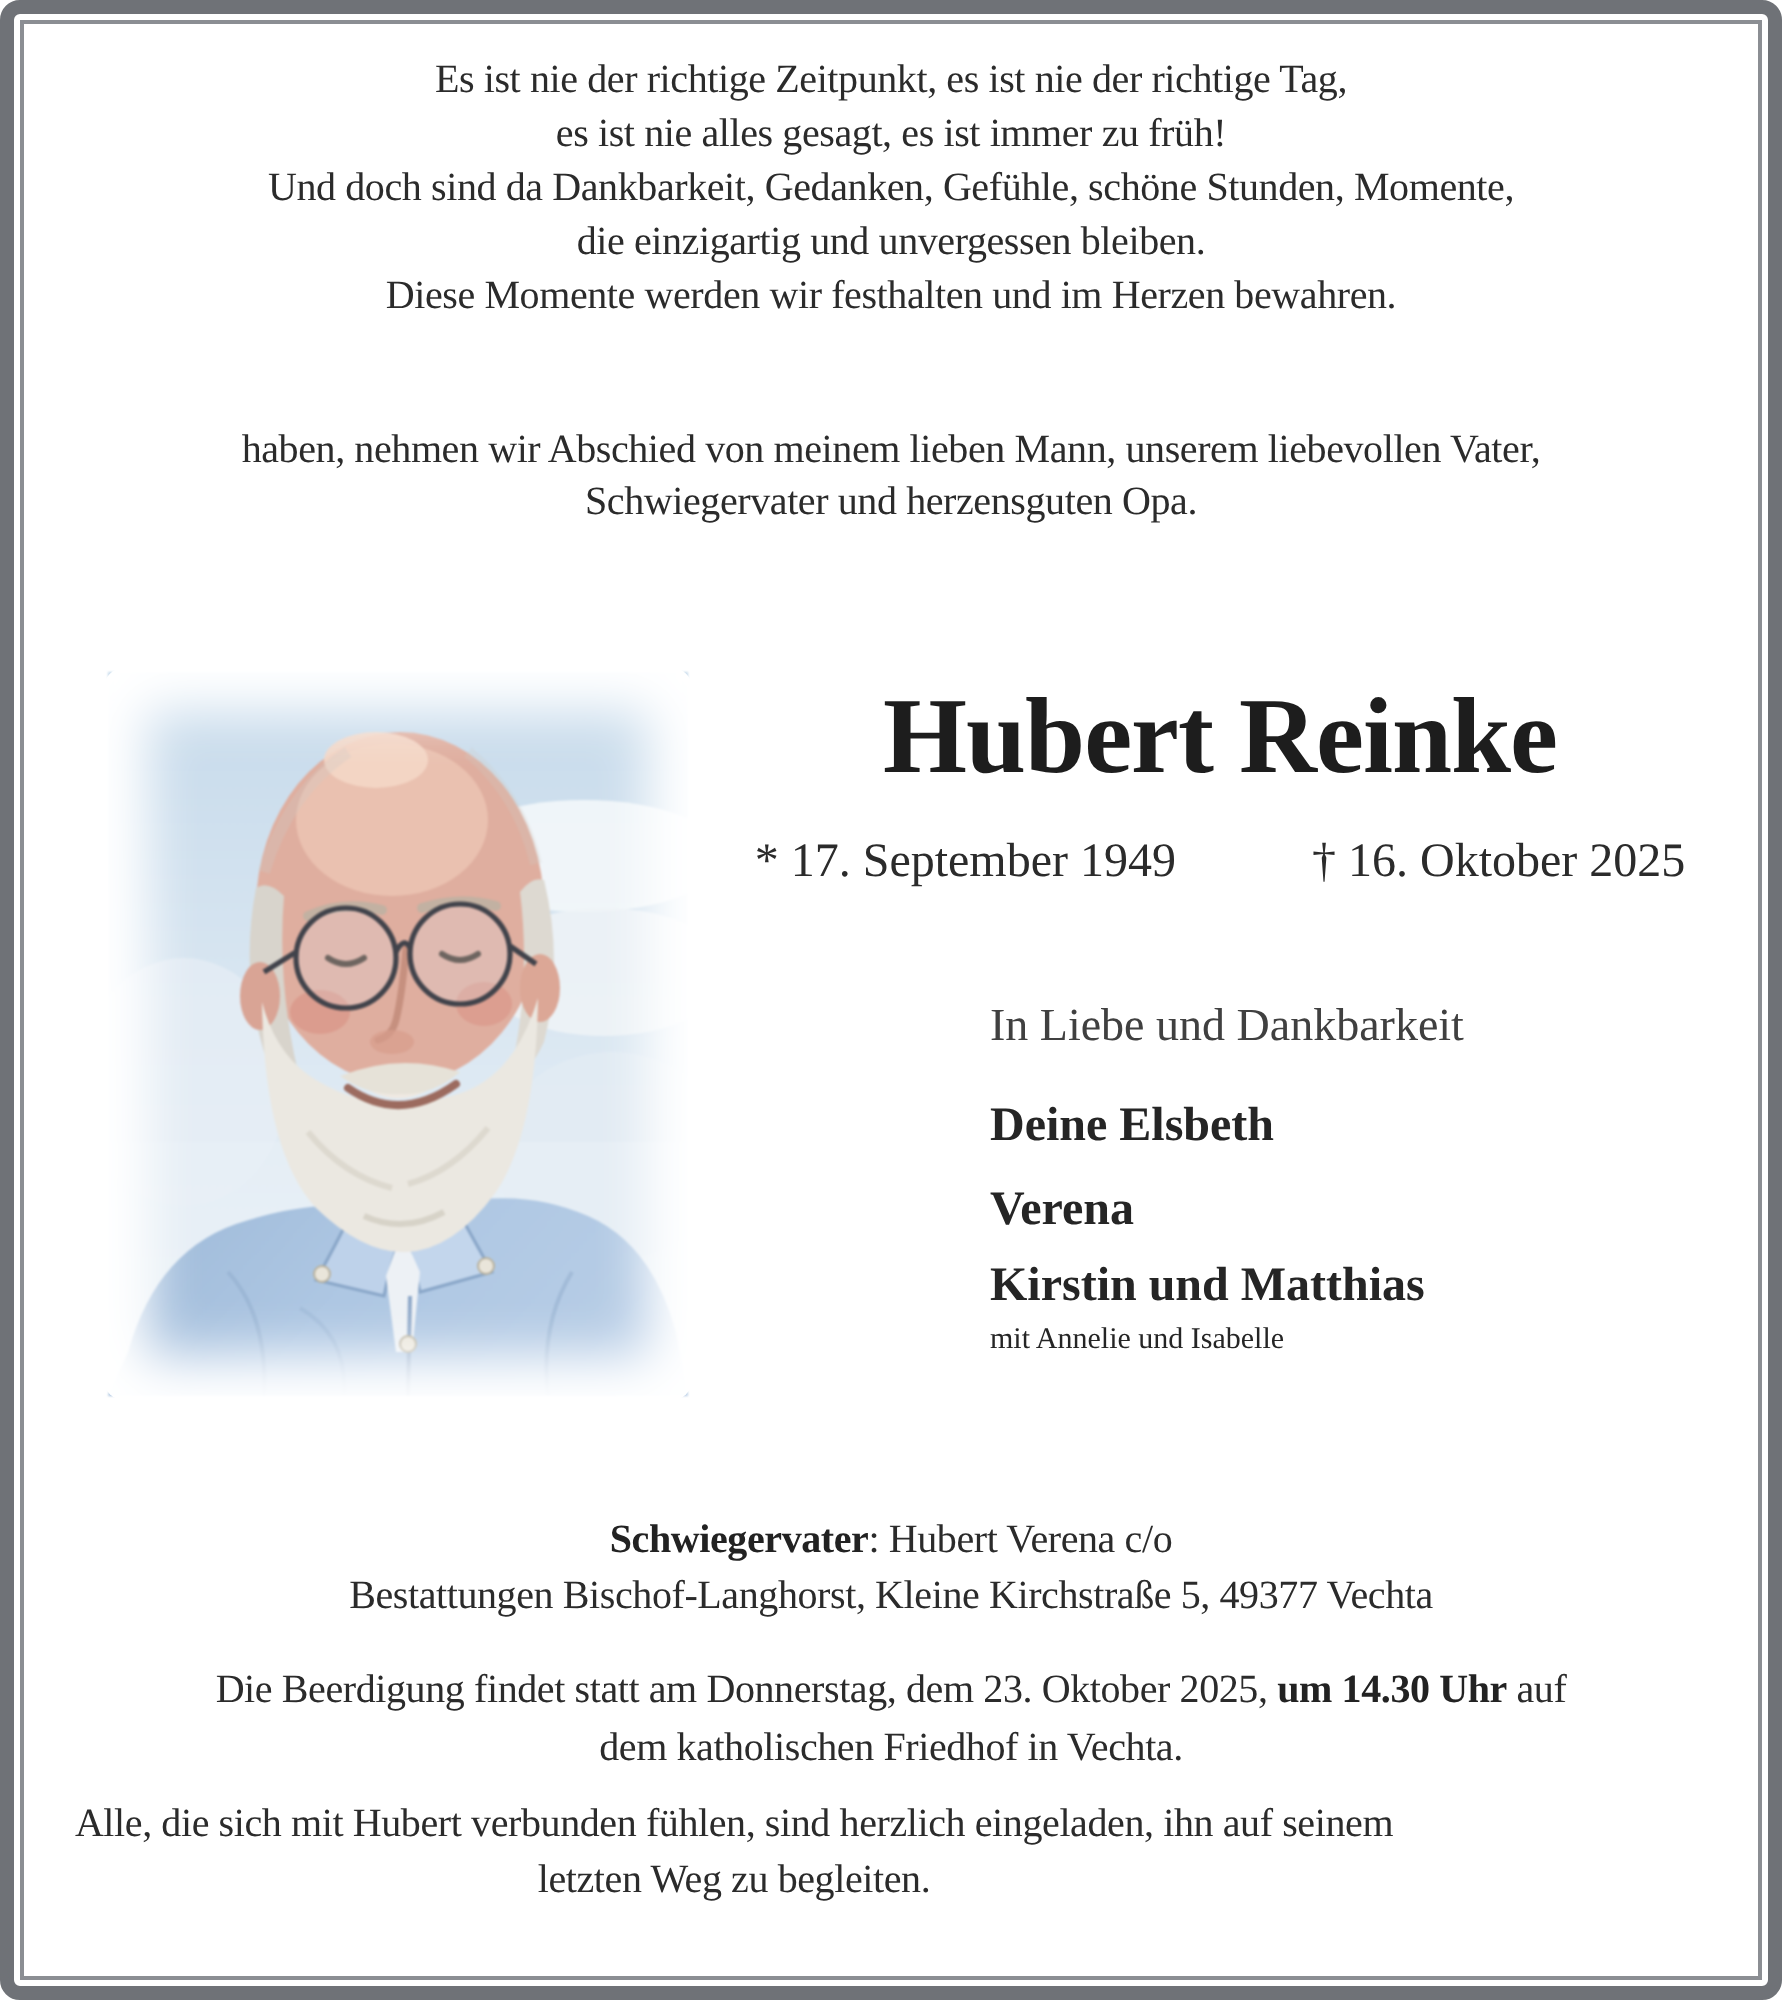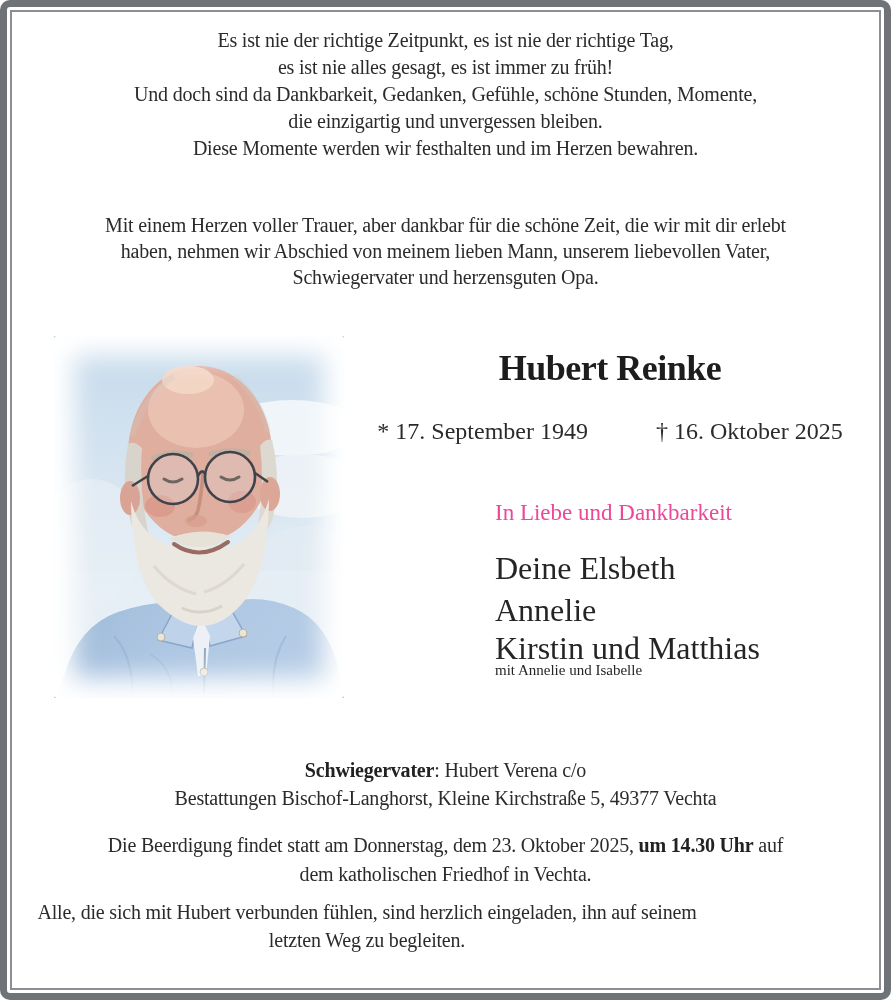--- a/index.html
+++ b/index.html
@@ -43,38 +43,38 @@
   .photo svg{width:100%;height:100%;display:block;filter:blur(0.6px);}
   .photo::after{
     content:"";position:absolute;inset:-2px;
     box-shadow:inset 0 0 26px 22px #ffffff;
     border-radius:10px;
     pointer-events:none;
   }
 
   .deceased-name{
     left:380px;top:336px;width:460px;
-    font-size:36px;line-height:64px;
+    font-size:54px;line-height:64px;
     font-weight:700;color:#1d1d1d;
     letter-spacing:-0.5px;
     text-align:center;white-space:nowrap;
   }
   .dates{
     left:380px;top:418px;width:460px;
     display:flex;justify-content:center;gap:68px;
     font-size:24px;color:#2b2b2b;
     white-space:nowrap;
   }
   .dedication{
     left:495px;top:500px;
-    font-size:23px;color:#ec4899;white-space:nowrap;
+    font-size:23px;color:#404040;white-space:nowrap;
   }
   .mourner{
     left:495px;
-    font-size:32px;font-weight:400;color:#252525;white-space:nowrap;
+    font-size:24px;font-weight:700;color:#252525;white-space:nowrap;
   }
   .mourner.m0{top:550px;}
   .mourner.m1{top:592px;}
   .mourner.m2{top:630px;}
   .mourner.m3{top:662px;font-size:15px;font-weight:400;}
 
   .address{left:0;top:756px;width:891px;line-height:28px;}
   .funeral{left:0;top:831px;width:891px;line-height:29px;}
   .invitation{left:0;top:898px;width:734px;line-height:28px;}
   strong{font-weight:700;color:#222;}
@@ -88,21 +88,20 @@
 
   <div class="abs center body-text verse">
     <div>Es ist nie der richtige Zeitpunkt, es ist nie der richtige Tag,</div>
     <div>es ist nie alles gesagt, es ist immer zu früh!</div>
     <div>Und doch sind da Dankbarkeit, Gedanken, Gefühle, schöne Stunden, Momente,</div>
     <div>die einzigartig und unvergessen bleiben.</div>
     <div>Diese Momente werden wir festhalten und im Herzen bewahren.</div>
   </div>
 
   <div class="abs center body-text farewell">
-    <div>Mit einem Herzen voller Trauer, aber dankbar für die schöne Zeit, die wir mit dir erlebt</div>
     <div>haben, nehmen wir Abschied von meinem lieben Mann, unserem liebevollen Vater,</div>
     <div>Schwiegervater und herzensguten Opa.</div>
   </div>
 
   <div class="photo">
     <svg viewBox="0 0 290 362" xmlns="http://www.w3.org/2000/svg">
       <defs>
         <linearGradient id="sky" x1="0" y1="0" x2="0" y2="1">
           <stop offset="0" stop-color="#c6daeb"></stop>
           <stop offset="0.55" stop-color="#dde9f3"></stop>
@@ -180,21 +179,21 @@
   </div>
 
   <div class="abs deceased-name">Hubert Reinke</div>
   <div class="abs dates">
     <span>* 17. September 1949</span>
     <span>† 16. Oktober 2025</span>
   </div>
 
   <div class="abs dedication">In Liebe und Dankbarkeit</div>
   <div class="abs mourner m0">Deine Elsbeth</div>
-  <div class="abs mourner m1">Annelie</div>
+  <div class="abs mourner m1">Verena</div>
   <div class="abs mourner m2">Kirstin und Matthias</div>
   <div class="abs mourner m3">mit Annelie und Isabelle</div>
 
   <div class="abs center body-text address">
     <div><strong>Schwiegervater</strong><span>: Hubert Verena c/o</span></div>
     <div>Bestattungen Bischof-Langhorst, Kleine Kirchstraße 5, 49377 Vechta</div>
   </div>
 
   <div class="abs center body-text funeral">
     <div><span>Die Beerdigung findet statt am Donnerstag, dem 23. Oktober 2025,</span> <strong>um 14.30 Uhr</strong> <span>auf</span></div>

